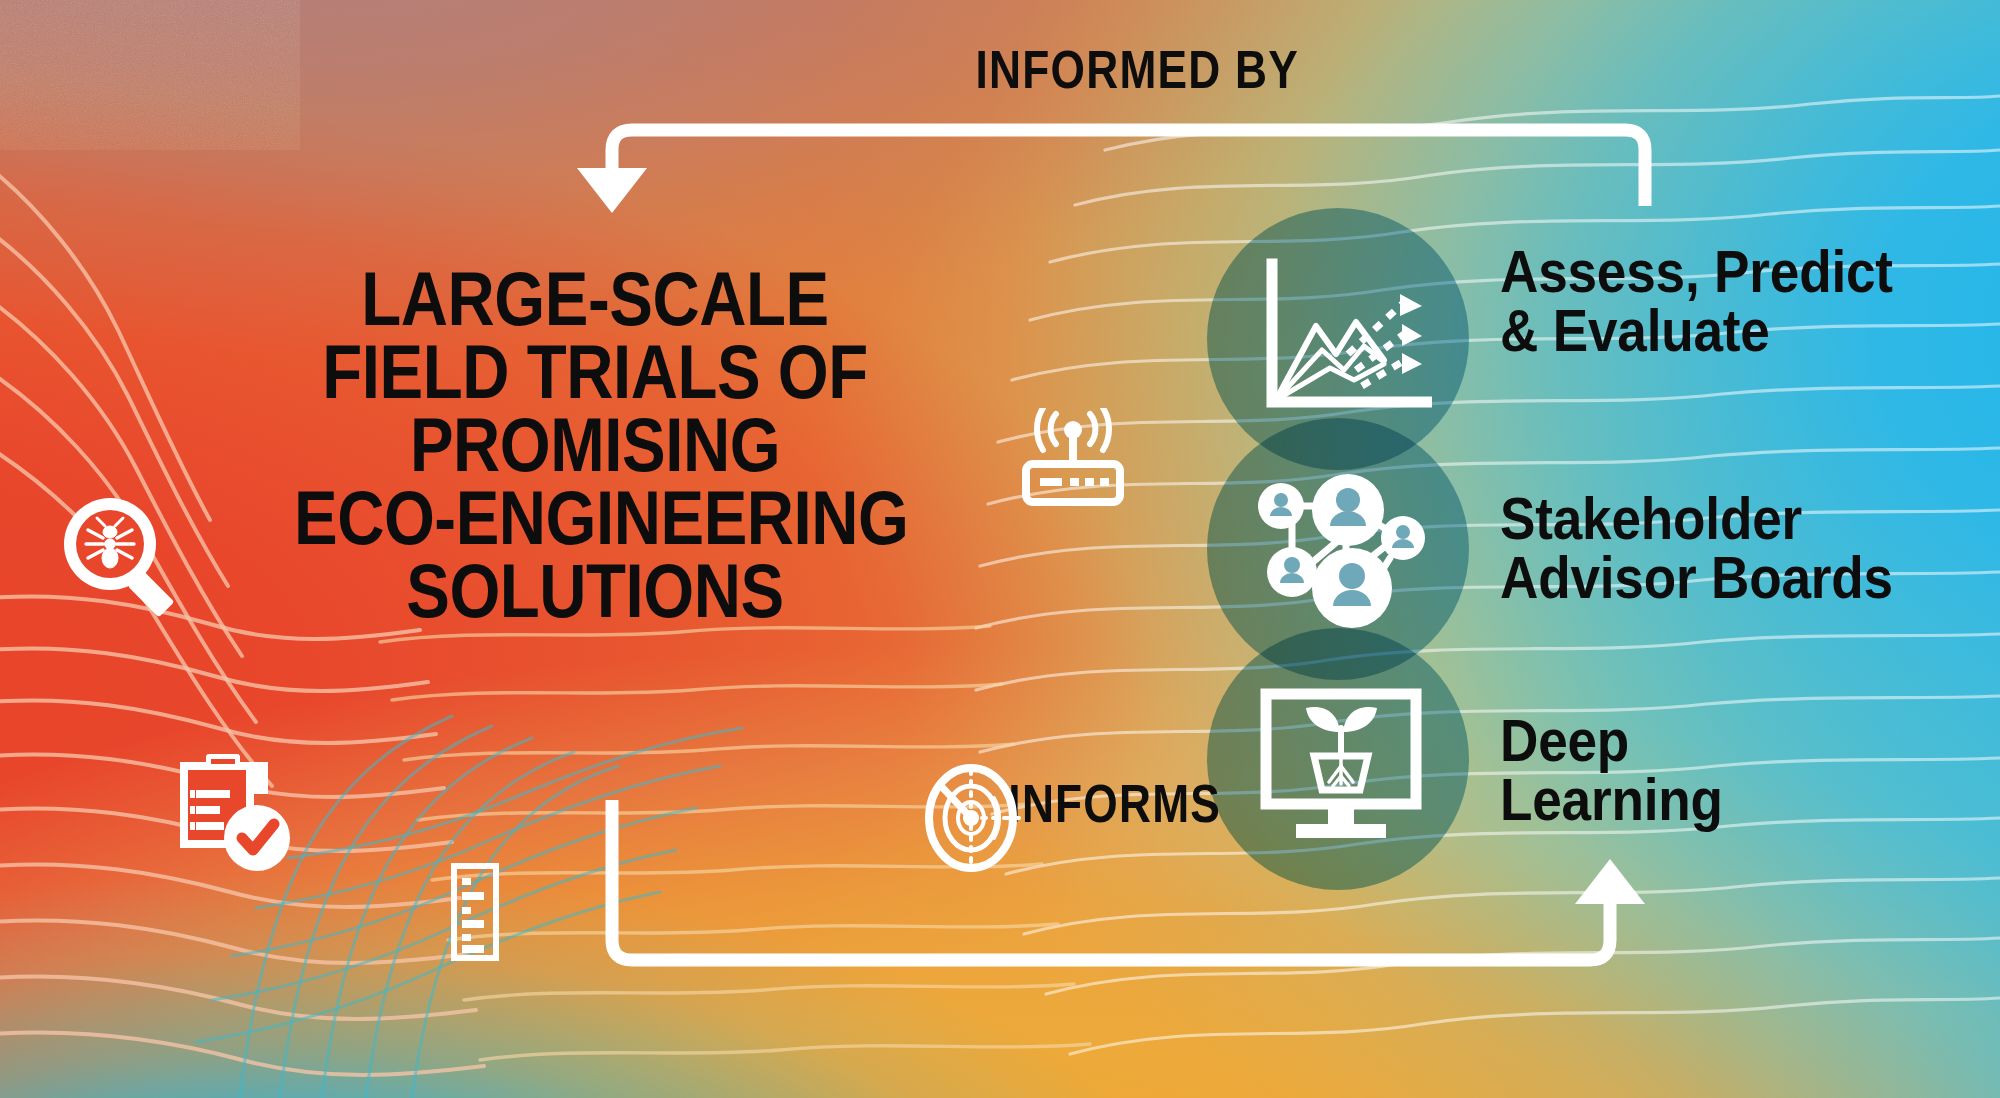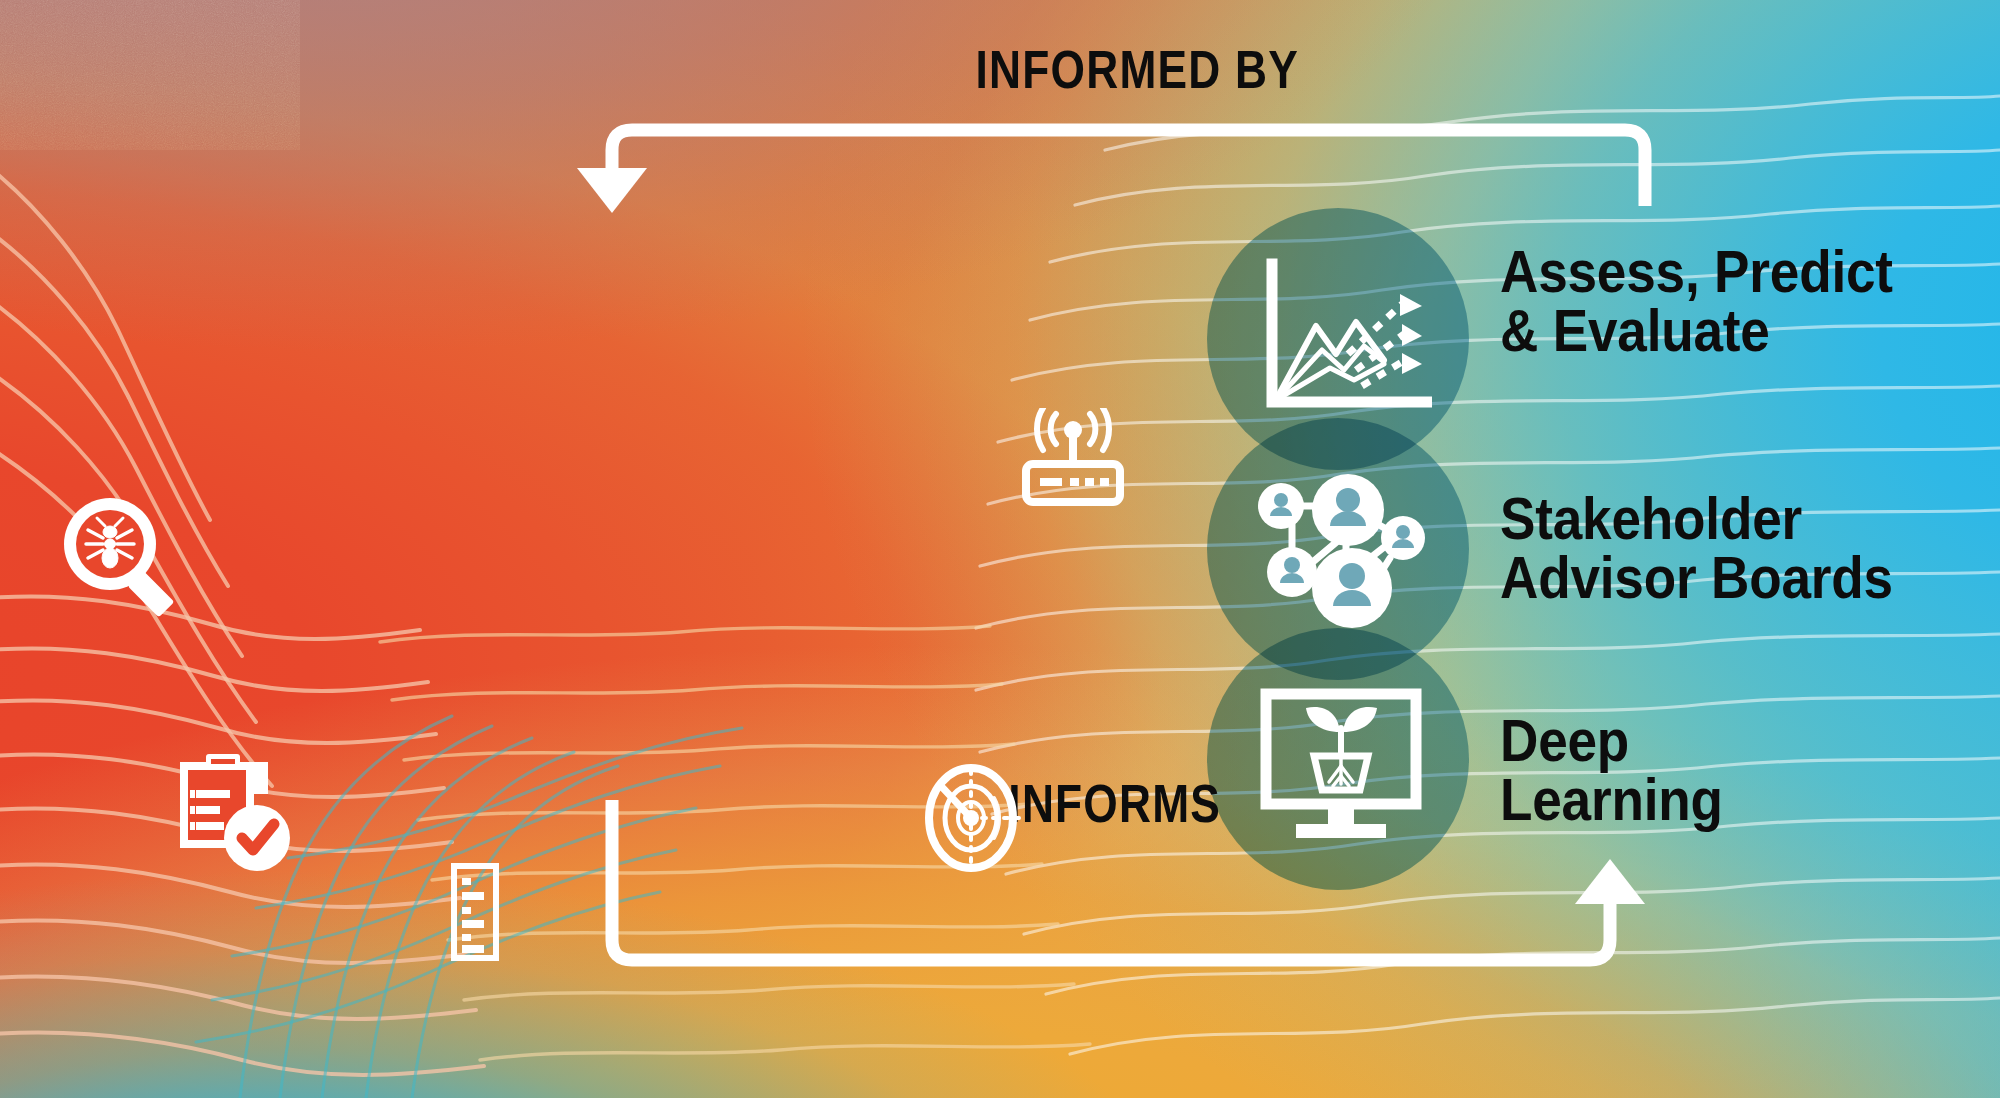--- a/index.html
+++ b/index.html
@@ -241,20 +241,27 @@
       <path d="M1645,206 L1645,150 Q1645,130 1625,130 L632,130 Q612,130 612,150 L612,170" fill="none" stroke="#ffffff" stroke-width="13" stroke-linecap="butt"></path>
       <polygon points="577,168 647,168 612,213" fill="#ffffff"></polygon>
     </g>
 
     <g>
       <path d="M612,800 L612,940 Q612,960 632,960 L1590,960 Q1610,960 1610,940 L1610,902" fill="none" stroke="#ffffff" stroke-width="13" stroke-linecap="butt"></path>
       <polygon points="1575,904 1645,904 1610,859" fill="#ffffff"></polygon>
     </g>
   </svg>
 
+  <div id="title-block">
+    <span class="tl">LARGE-SCALE</span>
+    <span class="tl">FIELD TRIALS OF</span>
+    <span class="tl">PROMISING</span>
+    <span class="tl">ECO-ENGINEERING</span>
+    <span class="tl">SOLUTIONS</span>
+  </div>
 
   <div class="flow-label" id="label-informed-by">INFORMED BY</div>
   <div class="flow-label" id="label-informs">INFORMS</div>
 
   <div class="side-label" id="side-1">Assess, Predict
 &amp; Evaluate</div>
   <div class="side-label" id="side-2">Stakeholder
 Advisor Boards</div>
   <div class="side-label" id="side-3">Deep
 Learning</div>

